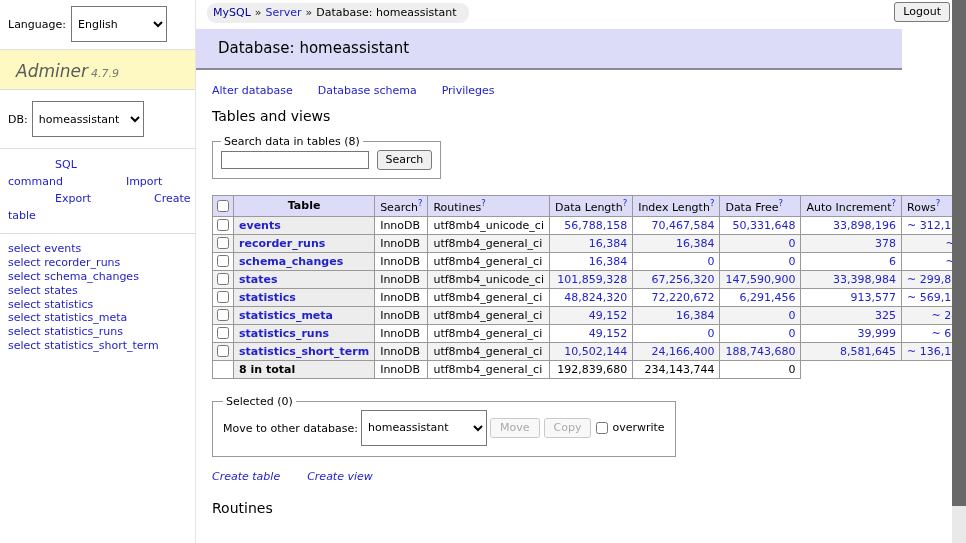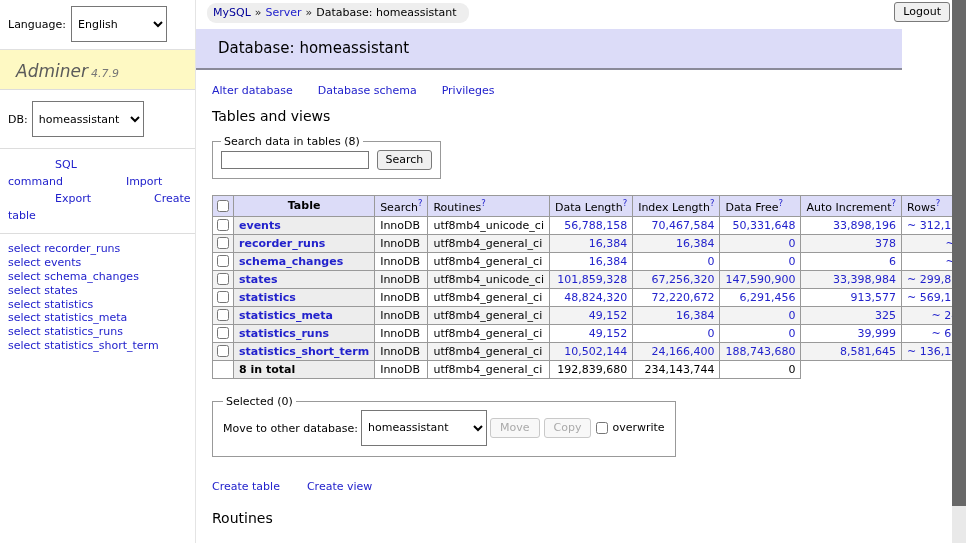--- a/index.html
+++ b/index.html
@@ -101,21 +101,21 @@
   .btn-disabled {
     font-family:"DejaVu Sans", sans-serif; font-size:11px;
     color:#aaa; background:#f8f8f8; border:1px solid #c9c9c9; border-radius:3px;
     padding:2px 9px 3px; margin-right:3px;
   }
   .move-row { font-size:11px; }
   .move-row select { width:126px; margin:0 3px; }
   .move-row .btn-disabled { margin-right:4px; }
   .overwrite-label { margin-left:3px; }
 
-  .create-links { margin:21px 0 7px; }
+  .create-links { margin:11px 0 7px;font-style:italic; }
   .create-links a { margin-right:27px; }
   .routines-h { margin-top:17px; }
 </style>
 </head>
 <body>
 
 <div class="page">
 
   <aside class="sidebar">
     <div class="lang-row">
@@ -123,22 +123,22 @@
     </div>
     <h1 class="app-title"><span>Adminer</span><span class="version">4.7.9</span></h1>
     <div class="db-row">
       <label>DB:</label><select><option>homeassistant</option></select>
     </div>
     <div class="side-actions">
       <div><a>SQL command</a><a>Import</a></div>
       <div><a>Export</a><a>Create table</a></div>
     </div>
     <nav class="table-links">
+      <a>select events</a>
       <a>select recorder_runs</a>
-      <a>select events</a>
       <a>select schema_changes</a>
       <a>select states</a>
       <a>select statistics</a>
       <a>select statistics_meta</a>
       <a>select statistics_runs</a>
       <a>select statistics_short_term</a>
     </nav>
   </aside>
 
   <div class="main">

